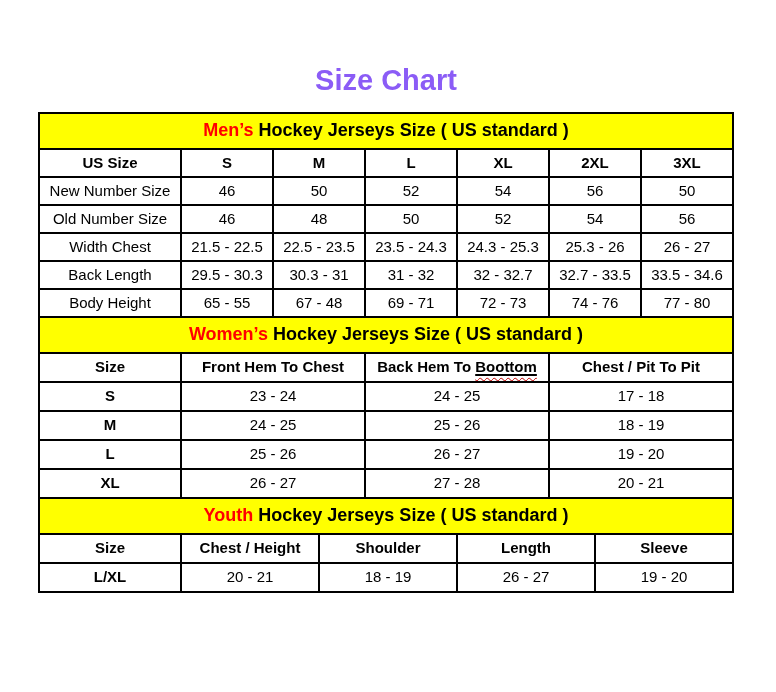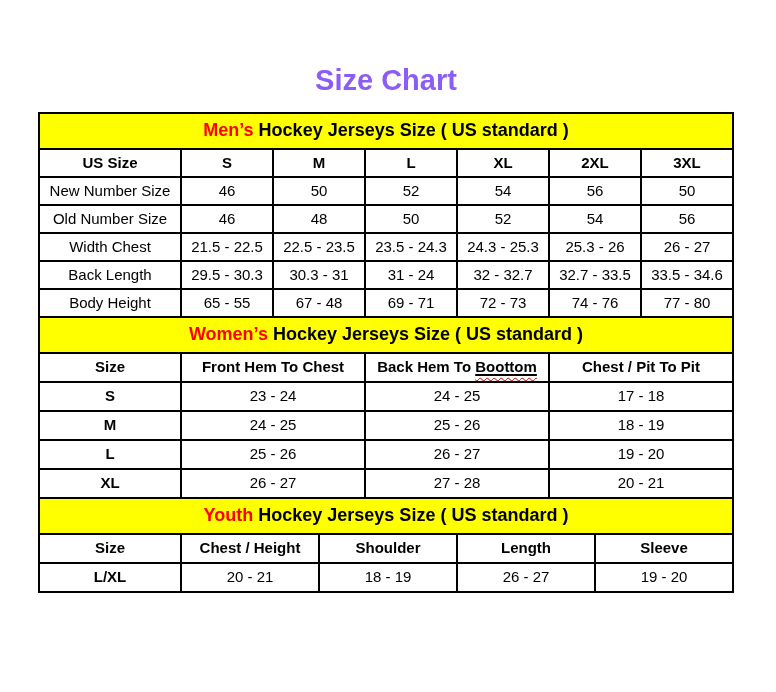--- a/index.html
+++ b/index.html
@@ -119,21 +119,21 @@
       <td>22.5 - 23.5</td>
       <td>23.5 - 24.3</td>
       <td>24.3 - 25.3</td>
       <td>25.3 - 26</td>
       <td>26 - 27</td>
     </tr>
     <tr class="data">
       <td class="lab">Back Length</td>
       <td>29.5 - 30.3</td>
       <td>30.3 - 31</td>
-      <td>31 - 24</td>
+      <td>31 - 32</td>
       <td>32 - 32.7</td>
       <td>32.7 - 33.5</td>
       <td>33.5 - 34.6</td>
     </tr>
     <tr class="data">
       <td class="lab">Body Height</td>
       <td>65 - 55</td>
       <td>67 - 48</td>
       <td>69 - 71</td>
       <td>72 - 73</td>

